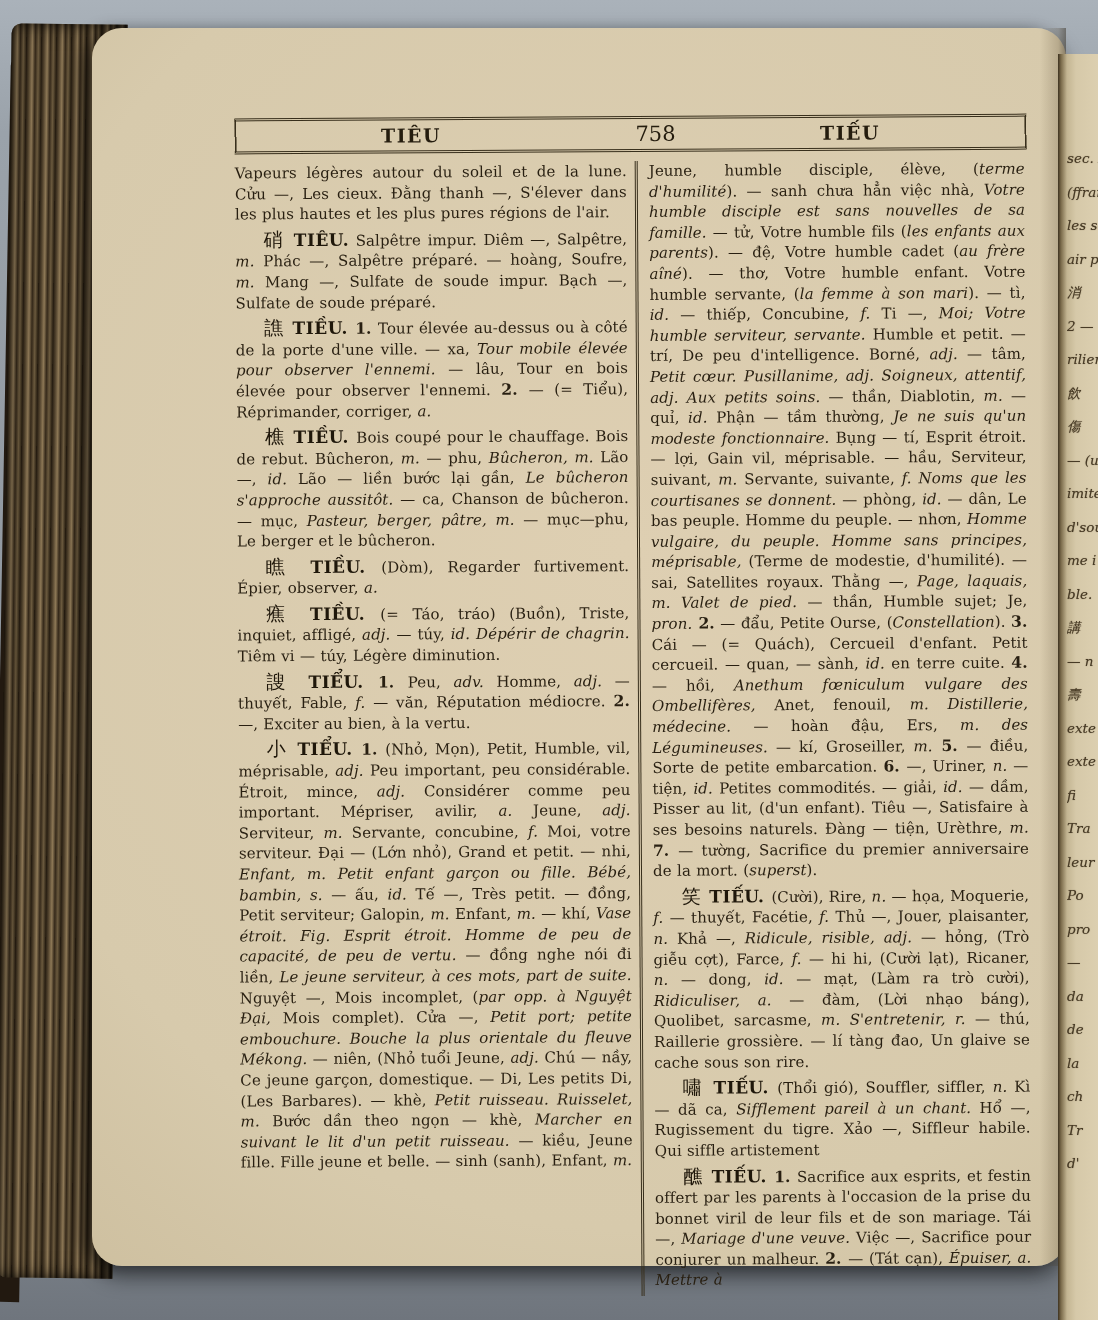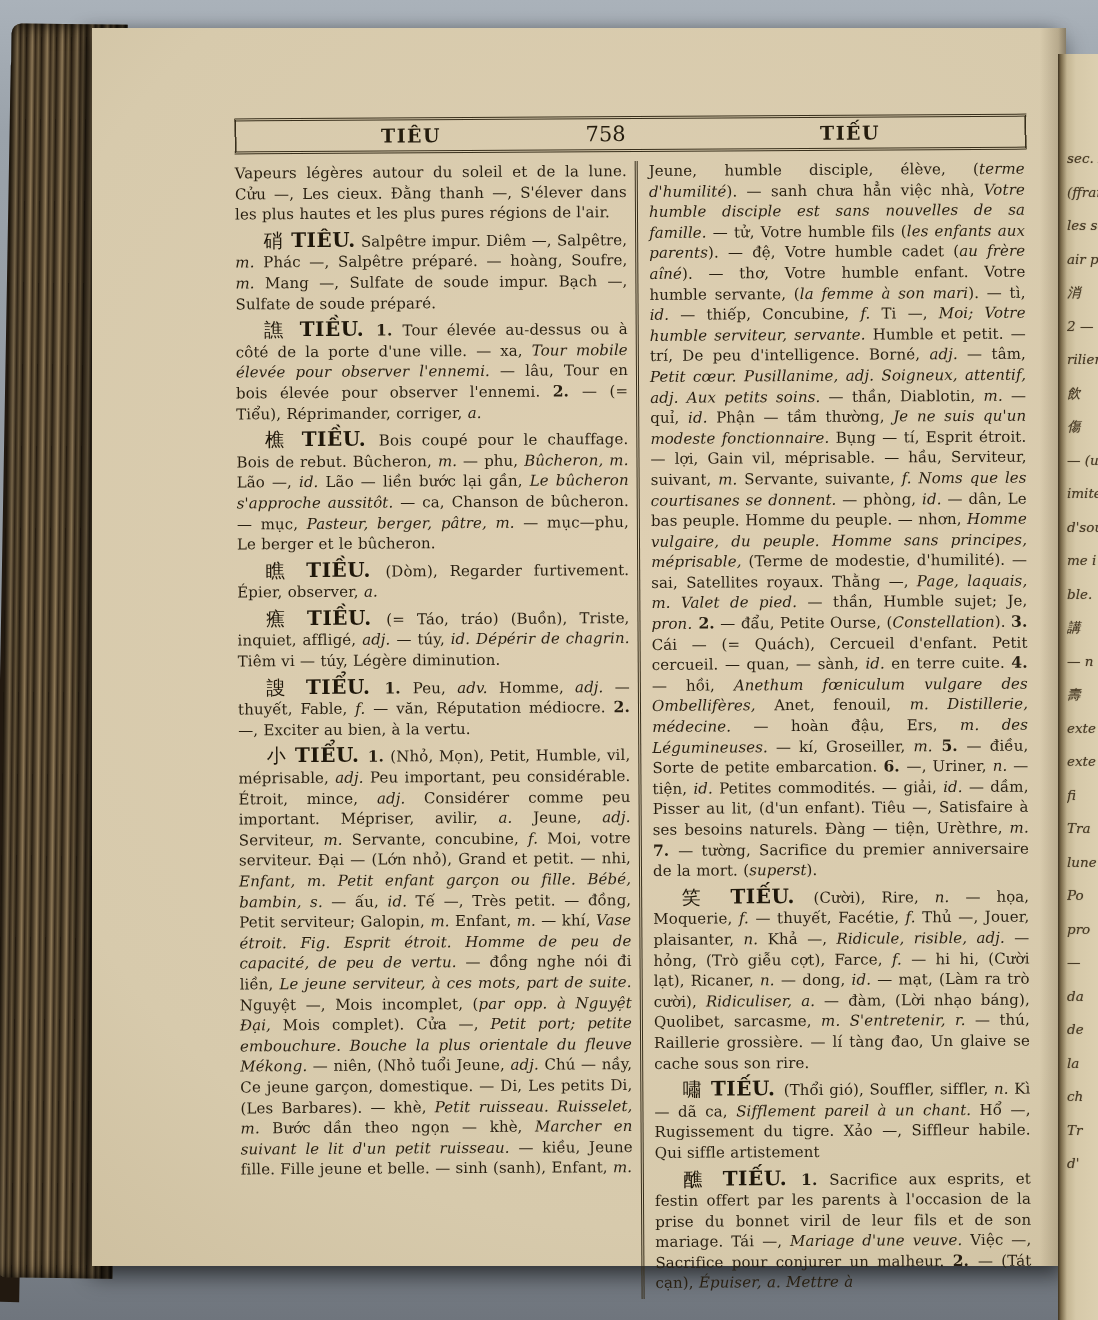--- a/index.html
+++ b/index.html
@@ -12,47 +12,48 @@
   .stack{
     position:absolute;left:4px;top:24px;width:116px;height:1254px;
     background:repeating-linear-gradient(90deg,#241b10 0px,#54452f 3px,#8d7856 6px,#35291a 9px,#6b5a3e 12px,#2c2214 15px);
     transform:rotate(0.7deg);border-radius:10px 0 0 10px;
     box-shadow:inset 0 0 22px rgba(0,0,0,.55), inset -8px 0 10px rgba(0,0,0,.45);
   }
   .page{
     position:absolute;left:92px;top:28px;width:974px;height:1238px;
     background:radial-gradient(120% 100% at 55% 42%,#decfb2 0%,#d7caac 55%,#c9ba99 85%,#b2a27e 100%);
     box-shadow:-10px 2px 16px rgba(0,0,0,.38), 0 12px 20px rgba(0,0,0,.40);
+    border-radius:30px;
   }
   .page-curve{position:absolute;right:0;top:0;width:26px;height:100%;
     background:linear-gradient(90deg,rgba(0,0,0,0) 0%,rgba(70,55,30,.22) 70%,rgba(40,30,15,.45) 100%);}
   .sliver{
     position:absolute;left:1058px;top:54px;width:40px;height:1266px;
     background:linear-gradient(90deg,#3d3220 0,#7a6a4a 3px,#c3b592 9px,#d6c9a9 18px,#dccfb0 100%);
     overflow:hidden;
   }
   .sliver .frag-stack{padding:96px 0 0 9px;}
   .frag{height:33.5px;font-size:13.5px;color:#473a25;white-space:nowrap;overflow:hidden;
     text-shadow:0 0 1px rgba(71,58,37,.6);font-style:italic;}
   .content{position:absolute;left:146px;top:88px;width:792px;transform:rotate(-0.35deg);color:#261e10;}
   .header-box{
     height:36px;box-sizing:border-box;
     border-top:3px double #382f1c;border-bottom:3px double #382f1c;
     border-left:2px solid #382f1c;border-right:2px solid #382f1c;
     display:grid;grid-template-columns:1fr 90px 1fr;align-items:center;
   }
   .header-word{text-align:center;font-weight:bold;font-size:19px;letter-spacing:1.5px;color:#241c0e;}
-  .page-number{text-align:left;font-size:21px;color:#241c0e;}
+  .page-number{text-align:right;font-size:21px;color:#241c0e;}
   .columns{display:flex;margin-top:9px;}
   .col-left{width:392px;}
   .col-right{width:376px;margin-left:8px;border-left:3px double #382f1c;padding-left:11px;}
   .para{margin:0 0 5px 0;text-align:justify;font-size:15px;line-height:20.6px;
     letter-spacing:.1px;word-spacing:.4px;color:#281f11;}
   .para.ind{text-indent:1.9em;}
-  .hw{font-weight:bold;font-size:20px;letter-spacing:.5px;color:#1f170a;}
+  .hw{font-weight:bold;font-size:17px;letter-spacing:.5px;color:#1f170a;}
   .num{font-weight:bold;font-size:15.6px;}
   .i{font-style:italic;}
   .cjk{font-size:19px;line-height:1;letter-spacing:1px;color:#1f170a;}
 </style>
 </head>
 <body>
 
 <div class="cover-edge"></div>
 <div class="stack"></div>
 
@@ -101,21 +102,21 @@
       <div class="frag">d'sou</div>
       <div class="frag">me i</div>
       <div class="frag">ble.</div>
       <div class="frag">講</div>
       <div class="frag">— n</div>
       <div class="frag">壽</div>
       <div class="frag">exte</div>
       <div class="frag">exte</div>
       <div class="frag">fi</div>
       <div class="frag">Tra</div>
-      <div class="frag">lune</div>
+      <div class="frag">leur</div>
       <div class="frag">Po</div>
       <div class="frag">pro</div>
       <div class="frag">—</div>
       <div class="frag">da</div>
       <div class="frag">de</div>
       <div class="frag">la</div>
       <div class="frag">ch</div>
       <div class="frag">Tr</div>
       <div class="frag">d'</div>
     </div>

